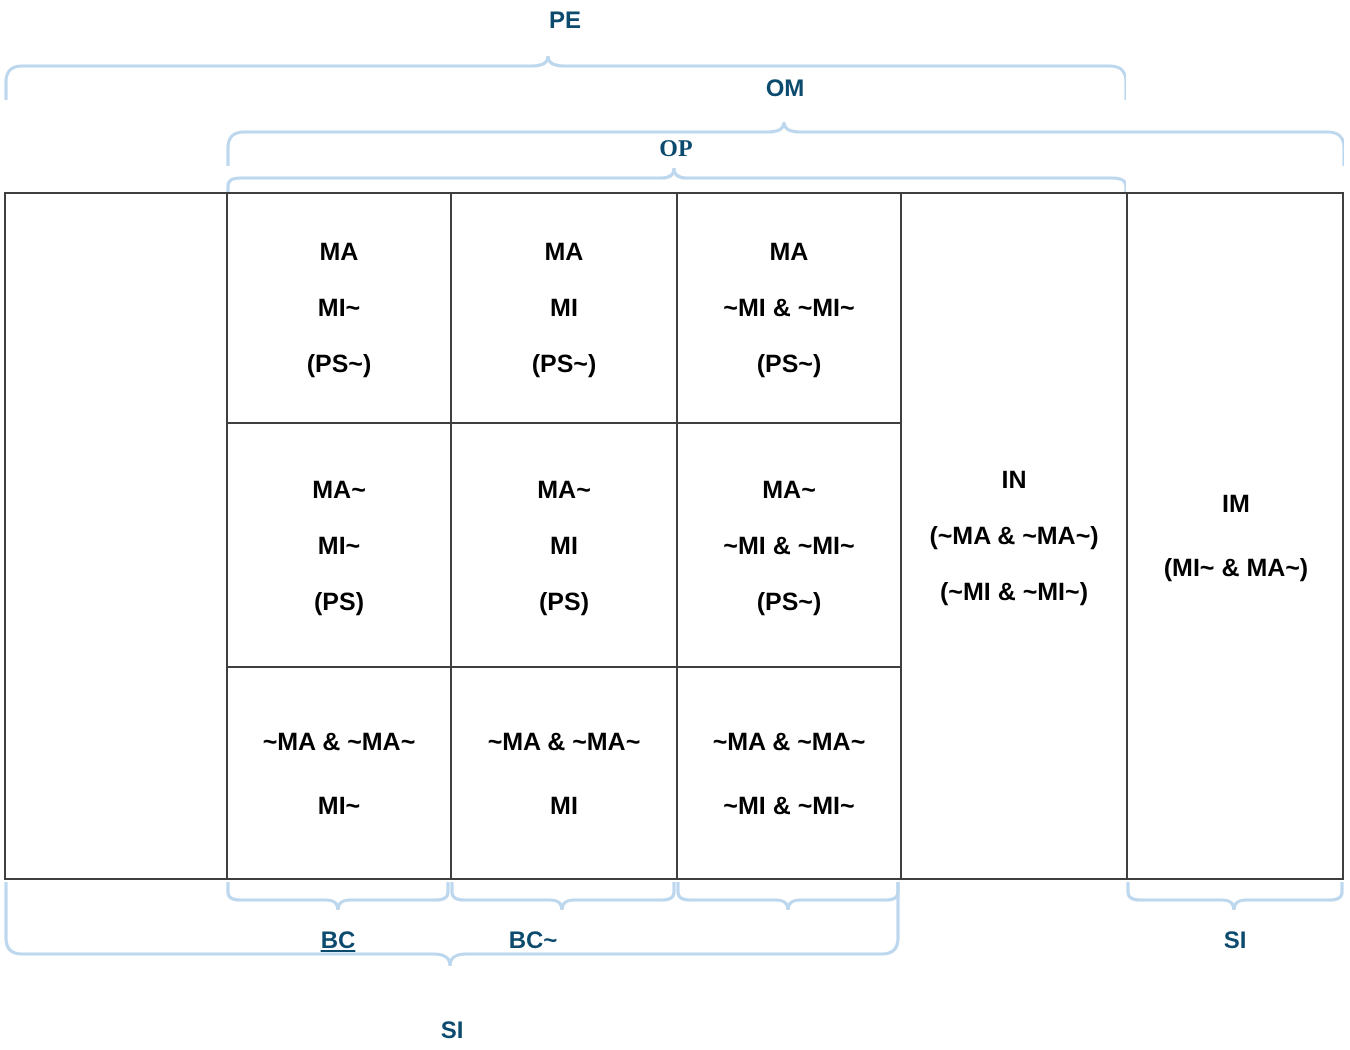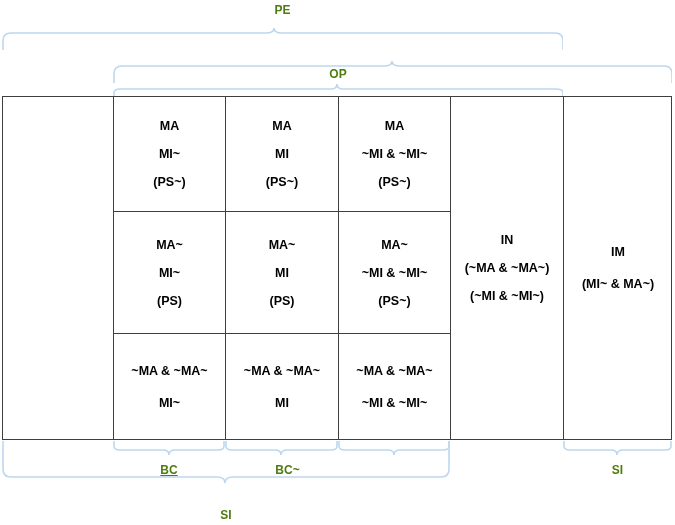--- a/index.html
+++ b/index.html
@@ -10,21 +10,21 @@
   #stage{
     position:relative;
     width:675px;
     height:525px;
     background:#ffffff;
     overflow:hidden;
   }
   .lbl{
     position:absolute;
     font-weight:bold;
-    color:#4d7c0f;
+    color:#0c4a6e;
     text-align:center;
     white-space:nowrap;
     line-height:1;
     font-size:12px;
   }
 
   
   #grid{
     position:absolute;
     left:2px; top:96px;
@@ -68,27 +68,28 @@
 
 <div id="stage">
 
   <div class="lbl" style="left:2px; width:561px; top:4px;">PE</div>
   <div class="brace" style="left:2px; top:28px; width:561px; height:22px;">
     <svg width="561" height="22" viewBox="0 0 561 22" fill="none">
       <path d="M1,22 L1,13 Q1,5 9,5 L264,5 Q272,5 272,0 Q272,5 280,5 L553,5 Q561,5 561,13 L561,22" stroke="#bdd7ee" stroke-width="1.6" fill="none" stroke-linecap="round"></path>
     </svg>
   </div>
 
+  <div class="lbl" style="left:113px; width:559px; top:38px;">OM</div>
   <div class="brace" style="left:113px; top:61px; width:559px; height:22px;">
     <svg width="559" height="22" viewBox="0 0 559 22" fill="none">
       <path d="M1,22 L1,13 Q1,5 9,5 L271,5 Q279,5 279,0 Q279,5 287,5 L551,5 Q559,5 559,13 L559,22" stroke="#bdd7ee" stroke-width="1.6" fill="none" stroke-linecap="round"></path>
     </svg>
   </div>
 
-  <div class="lbl" style="left:113px; width:450px; top:68px;">OP</div>
+  <div class="lbl" style="left:113px; width:450px; top:68px;font-family:Liberation Serif, serif;">OP</div>
   <div class="brace" style="left:113px; top:84px; width:450px; height:14px;">
     <svg width="450" height="14" viewBox="0 0 450 14" fill="none">
       <path d="M1,14 L1,9 Q1,5 7,5 L218,5 Q224,5 224,0 Q224,5 230,5 L443,5 Q450,5 450,9 L450,14" stroke="#bdd7ee" stroke-width="1.6" fill="none" stroke-linecap="round"></path>
     </svg>
   </div>
 
   <div id="grid">
 
     <div class="vline" style="left:110px;"></div>
     <div class="vline" style="left:222px;"></div>
@@ -162,21 +163,21 @@
       <path d="M1,0 L1,5 Q1,9 7,9 L50,9 Q56,9 56,14 Q56,9 62,9 L105,9 Q111,9 111,5 L111,0" stroke="#bdd7ee" stroke-width="1.6" fill="none" stroke-linecap="round"></path>
     </svg>
   </div>
   <div class="lbl" style="left:113px; width:112px; top:464px;text-decoration:underline;">BC</div>
 
   <div class="brace" style="left:225px; top:441px; width:113px; height:14px;">
     <svg width="113" height="14" viewBox="0 0 113 14" fill="none">
       <path d="M1,0 L1,5 Q1,9 7,9 L50,9 Q56,9 56,14 Q56,9 62,9 L106,9 Q112,9 112,5 L112,0" stroke="#bdd7ee" stroke-width="1.6" fill="none" stroke-linecap="round"></path>
     </svg>
   </div>
-  <div class="lbl" style="left:231px; width:113px; top:464px;text-align:center;">BC~</div>
+  <div class="lbl" style="left:210px; width:113px; top:464px;text-align:center;">BC~</div>
 
   <div class="brace" style="left:338px; top:441px; width:112px; height:14px;">
     <svg width="112" height="14" viewBox="0 0 112 14" fill="none">
       <path d="M1,0 L1,5 Q1,9 7,9 L50,9 Q56,9 56,14 Q56,9 62,9 L105,9 Q111,9 111,5 L111,0" stroke="#bdd7ee" stroke-width="1.6" fill="none" stroke-linecap="round"></path>
     </svg>
   </div>
 
   <div class="brace" style="left:563px; top:441px; width:109px; height:14px;">
     <svg width="109" height="14" viewBox="0 0 109 14" fill="none">
       <path d="M1,0 L1,5 Q1,9 7,9 L48,9 Q54,9 54,14 Q54,9 60,9 L102,9 Q108,9 108,5 L108,0" stroke="#bdd7ee" stroke-width="1.6" fill="none" stroke-linecap="round"></path>

